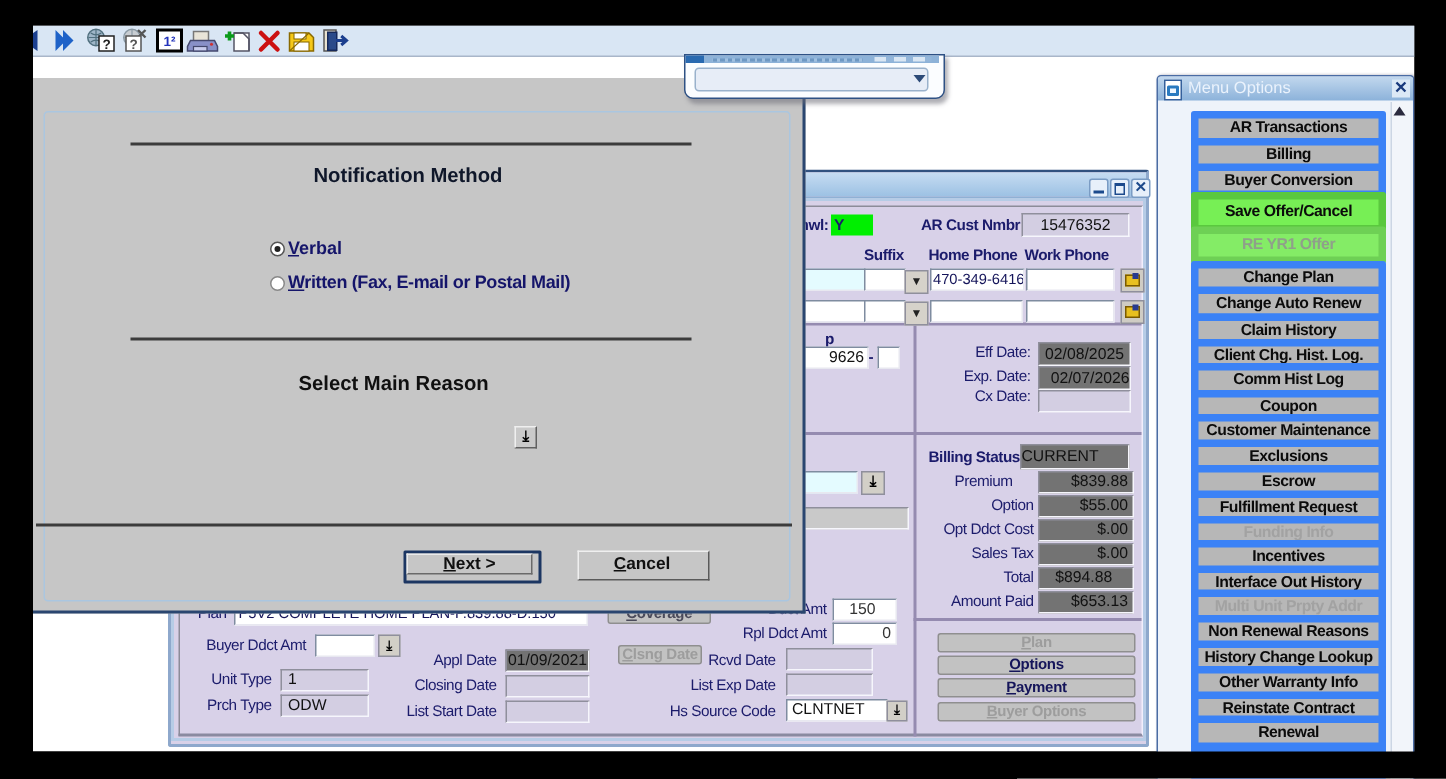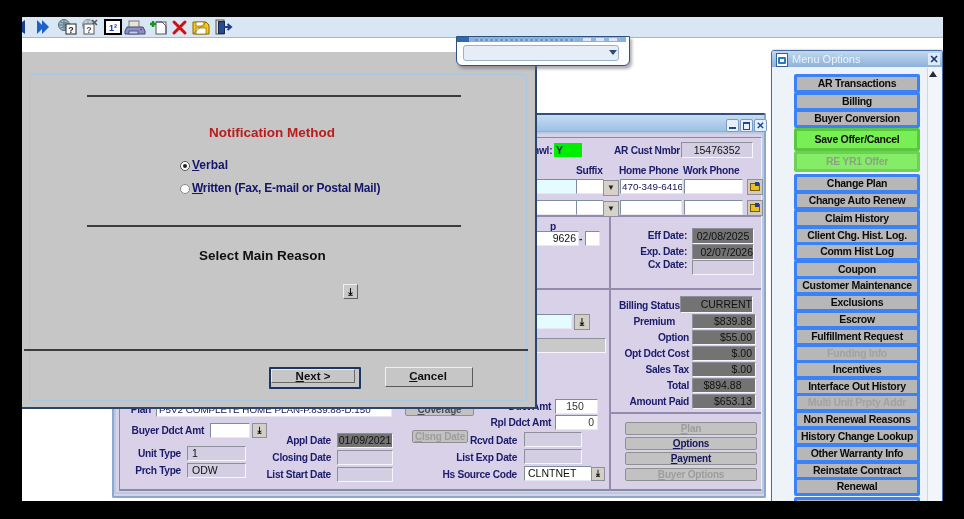--- a/index.html
+++ b/index.html
@@ -1,31 +1,31 @@
 <!DOCTYPE html>
 <html><head>
 <meta charset="utf-8">
 <style>
   html,body{margin:0;padding:0;}
   body{width:964px;height:519px;background:#000;position:relative;overflow:hidden;
        font-family:"Liberation Sans", sans-serif;}
   .abs{position:absolute;}
   .lbl{position:absolute;font-weight:bold;color:#1b1b6b;font-size:10.2px;white-space:nowrap;line-height:12px;letter-spacing:-0.3px;}
-  .lblr{position:absolute;font-weight:bold;color:#1b1b6b;font-size:10.2px;white-space:nowrap;line-height:12px;text-align:right;letter-spacing:-0.3px;}
+  .lblr{position:absolute;font-weight:normal;color:#1b1b6b;font-size:10.2px;white-space:nowrap;line-height:12px;text-align:right;letter-spacing:-0.3px;}
   .sunk{position:absolute;background:#737373;border-top:1px solid #8f8f9c;border-left:1px solid #8f8f9c;
         border-bottom:1px solid #f6f6fc;border-right:1px solid #f6f6fc;font-size:10.5px;color:#111;
         line-height:12px;white-space:nowrap;overflow:hidden;}
   .sunkl{position:absolute;background:#d3cee2;border-top:1px solid #8f8f9c;border-left:1px solid #8f8f9c;
         border-bottom:1px solid #f6f6fc;border-right:1px solid #f6f6fc;}
   .winp{position:absolute;background:#fff;border-top:1px solid #7f8ca0;border-left:1px solid #7f8ca0;
         border-bottom:1px solid #e8e8f0;border-right:1px solid #e8e8f0;font-size:10.5px;color:#15155a;
         line-height:12px;white-space:nowrap;overflow:hidden;}
   .gbtn{position:absolute;background:#c2c2c2;border:1px solid #8f8f8f;border-radius:2px;
         font-size:10px;letter-spacing:-0.2px;font-weight:bold;text-align:center;color:#15155a;line-height:11px;overflow:hidden;}
-  .mbtn{position:absolute;left:22px;width:120px;height:13px;background:#b7b7b7;border:3px solid #3b82f6;
+  .mbtn{position:absolute;left:22px;width:120px;height:13px;background:#b7b7b7;border:5px solid #3b82f6;
         border-radius:2px;font-size:10.5px;letter-spacing:-0.3px;font-weight:bold;text-align:center;color:#0b0b0b;line-height:13px;white-space:nowrap;}
   u{text-decoration:underline;}
 </style>
 </head>
 <body>
 
 <div class="abs" style="left:22px;top:17px;width:921px;height:484px;background:#fff;"></div>
 
 <div class="abs" style="left:22px;top:17px;width:921px;height:20px;background:#d9e6f4;border-bottom:1px solid #a9b6c9;"></div>
 <div id="toolbar-icons" class="abs" style="left:0px;top:17px;width:260px;height:20px;">
@@ -134,21 +134,21 @@
     <div class="lbl" style="left:459px;top:95px;">-</div>
     <div class="winp" style="left:465px;top:93px;width:13px;height:13px;"></div>
     <div class="lblr" style="left:500px;top:92px;width:67px;">Eff Date:</div>
     <div class="sunk" style="left:572px;top:90px;width:60px;height:14px;line-height:14px;text-align:center;">02/08/2025</div>
     <div class="lblr" style="left:500px;top:108px;width:67px;">Exp. Date:</div>
     <div class="sunk" style="left:572px;top:106px;width:60px;height:14px;line-height:14px;text-align:right;">02/07/2026</div>
     <div class="lblr" style="left:500px;top:121px;width:67px;">Cx Date:</div>
     <div class="sunkl" style="left:572px;top:122px;width:60px;height:13px;"></div>
 
     <div class="lbl" style="left:499px;top:162px;">Billing Status</div>
-    <div class="sunk" style="left:560px;top:158px;width:71px;height:15px;line-height:15px;text-align:right;">CURRENT</div>
+    <div class="sunk" style="left:560px;top:158px;width:71px;height:15px;line-height:15px;text-align:left;">CURRENT</div>
     <div class="lblr" style="left:470px;top:178px;width:85px;">Premium</div>
     <div class="sunk" style="left:572px;top:176px;width:59px;height:13px;line-height:13px;text-align:right;padding-right:3px;">$839.88</div>
     <div class="lblr" style="left:470px;top:194px;width:99px;">Option</div>
     <div class="sunk" style="left:572px;top:192px;width:59px;height:13px;line-height:13px;text-align:right;padding-right:3px;">$55.00</div>
     <div class="lblr" style="left:470px;top:210px;width:99px;">Opt Ddct Cost</div>
     <div class="sunk" style="left:572px;top:208px;width:59px;height:13px;line-height:13px;text-align:right;padding-right:3px;">$.00</div>
     <div class="lblr" style="left:470px;top:226px;width:99px;">Sales Tax</div>
     <div class="sunk" style="left:572px;top:224px;width:59px;height:13px;line-height:13px;text-align:right;padding-right:3px;">$.00</div>
     <div class="lblr" style="left:470px;top:242px;width:99px;">Total</div>
     <div class="sunk" style="left:572px;top:240px;width:59px;height:13px;line-height:13px;text-align:center;padding-right:3px;">$894.88</div>
@@ -201,21 +201,21 @@
 <div id="dialog" class="abs" style="left:22px;top:52px;width:513px;height:355px;background:#c6c6c6;
      border-right:2px solid #2a4670;border-bottom:2px solid #2a4670;">
 
 
   <div class="abs" style="left:7px;top:22px;width:496px;height:325px;border:1px solid #aac6e0;border-radius:3px;"></div>
 
   <div class="abs" style="left:65px;top:43px;width:374px;height:2px;background:#3c3c3c;"></div>
   <div class="abs" style="left:65px;top:173px;width:374px;height:2px;background:#3c3c3c;"></div>
   <div class="abs" style="left:2px;top:297px;width:504px;height:2px;background:#3c3c3c;"></div>
 
-  <div class="abs" style="left:187px;top:73px;font-size:13.5px;font-weight:bold;color:#b91c1c;">Notification Method</div>
+  <div class="abs" style="left:187px;top:57px;font-size:13.5px;font-weight:bold;color:#0f172a;">Notification Method</div>
 
   <div class="abs" style="left:158px;top:109px;width:8px;height:8px;border-radius:50%;background:#fff;border:1px solid #555;">
     <div class="abs" style="left:2px;top:2px;width:4px;height:4px;border-radius:50%;background:#222;"></div>
     </div>
   <div class="abs" style="left:170px;top:106px;font-size:12px;font-weight:bold;color:#15156a;"><u>V</u>erbal</div>
   <div class="abs" style="left:158px;top:132px;width:8px;height:8px;border-radius:50%;background:#fff;border:1px solid #888;"></div>
   <div class="abs" style="left:170px;top:129px;font-size:12px;font-weight:bold;color:#15156a;letter-spacing:-0.25px;"><u>W</u>ritten (Fax, E-mail or Postal Mail)</div>
 
   <div class="abs" style="left:177px;top:196px;font-size:13.5px;font-weight:bold;color:#101010;">Select Main Reason</div>
 

